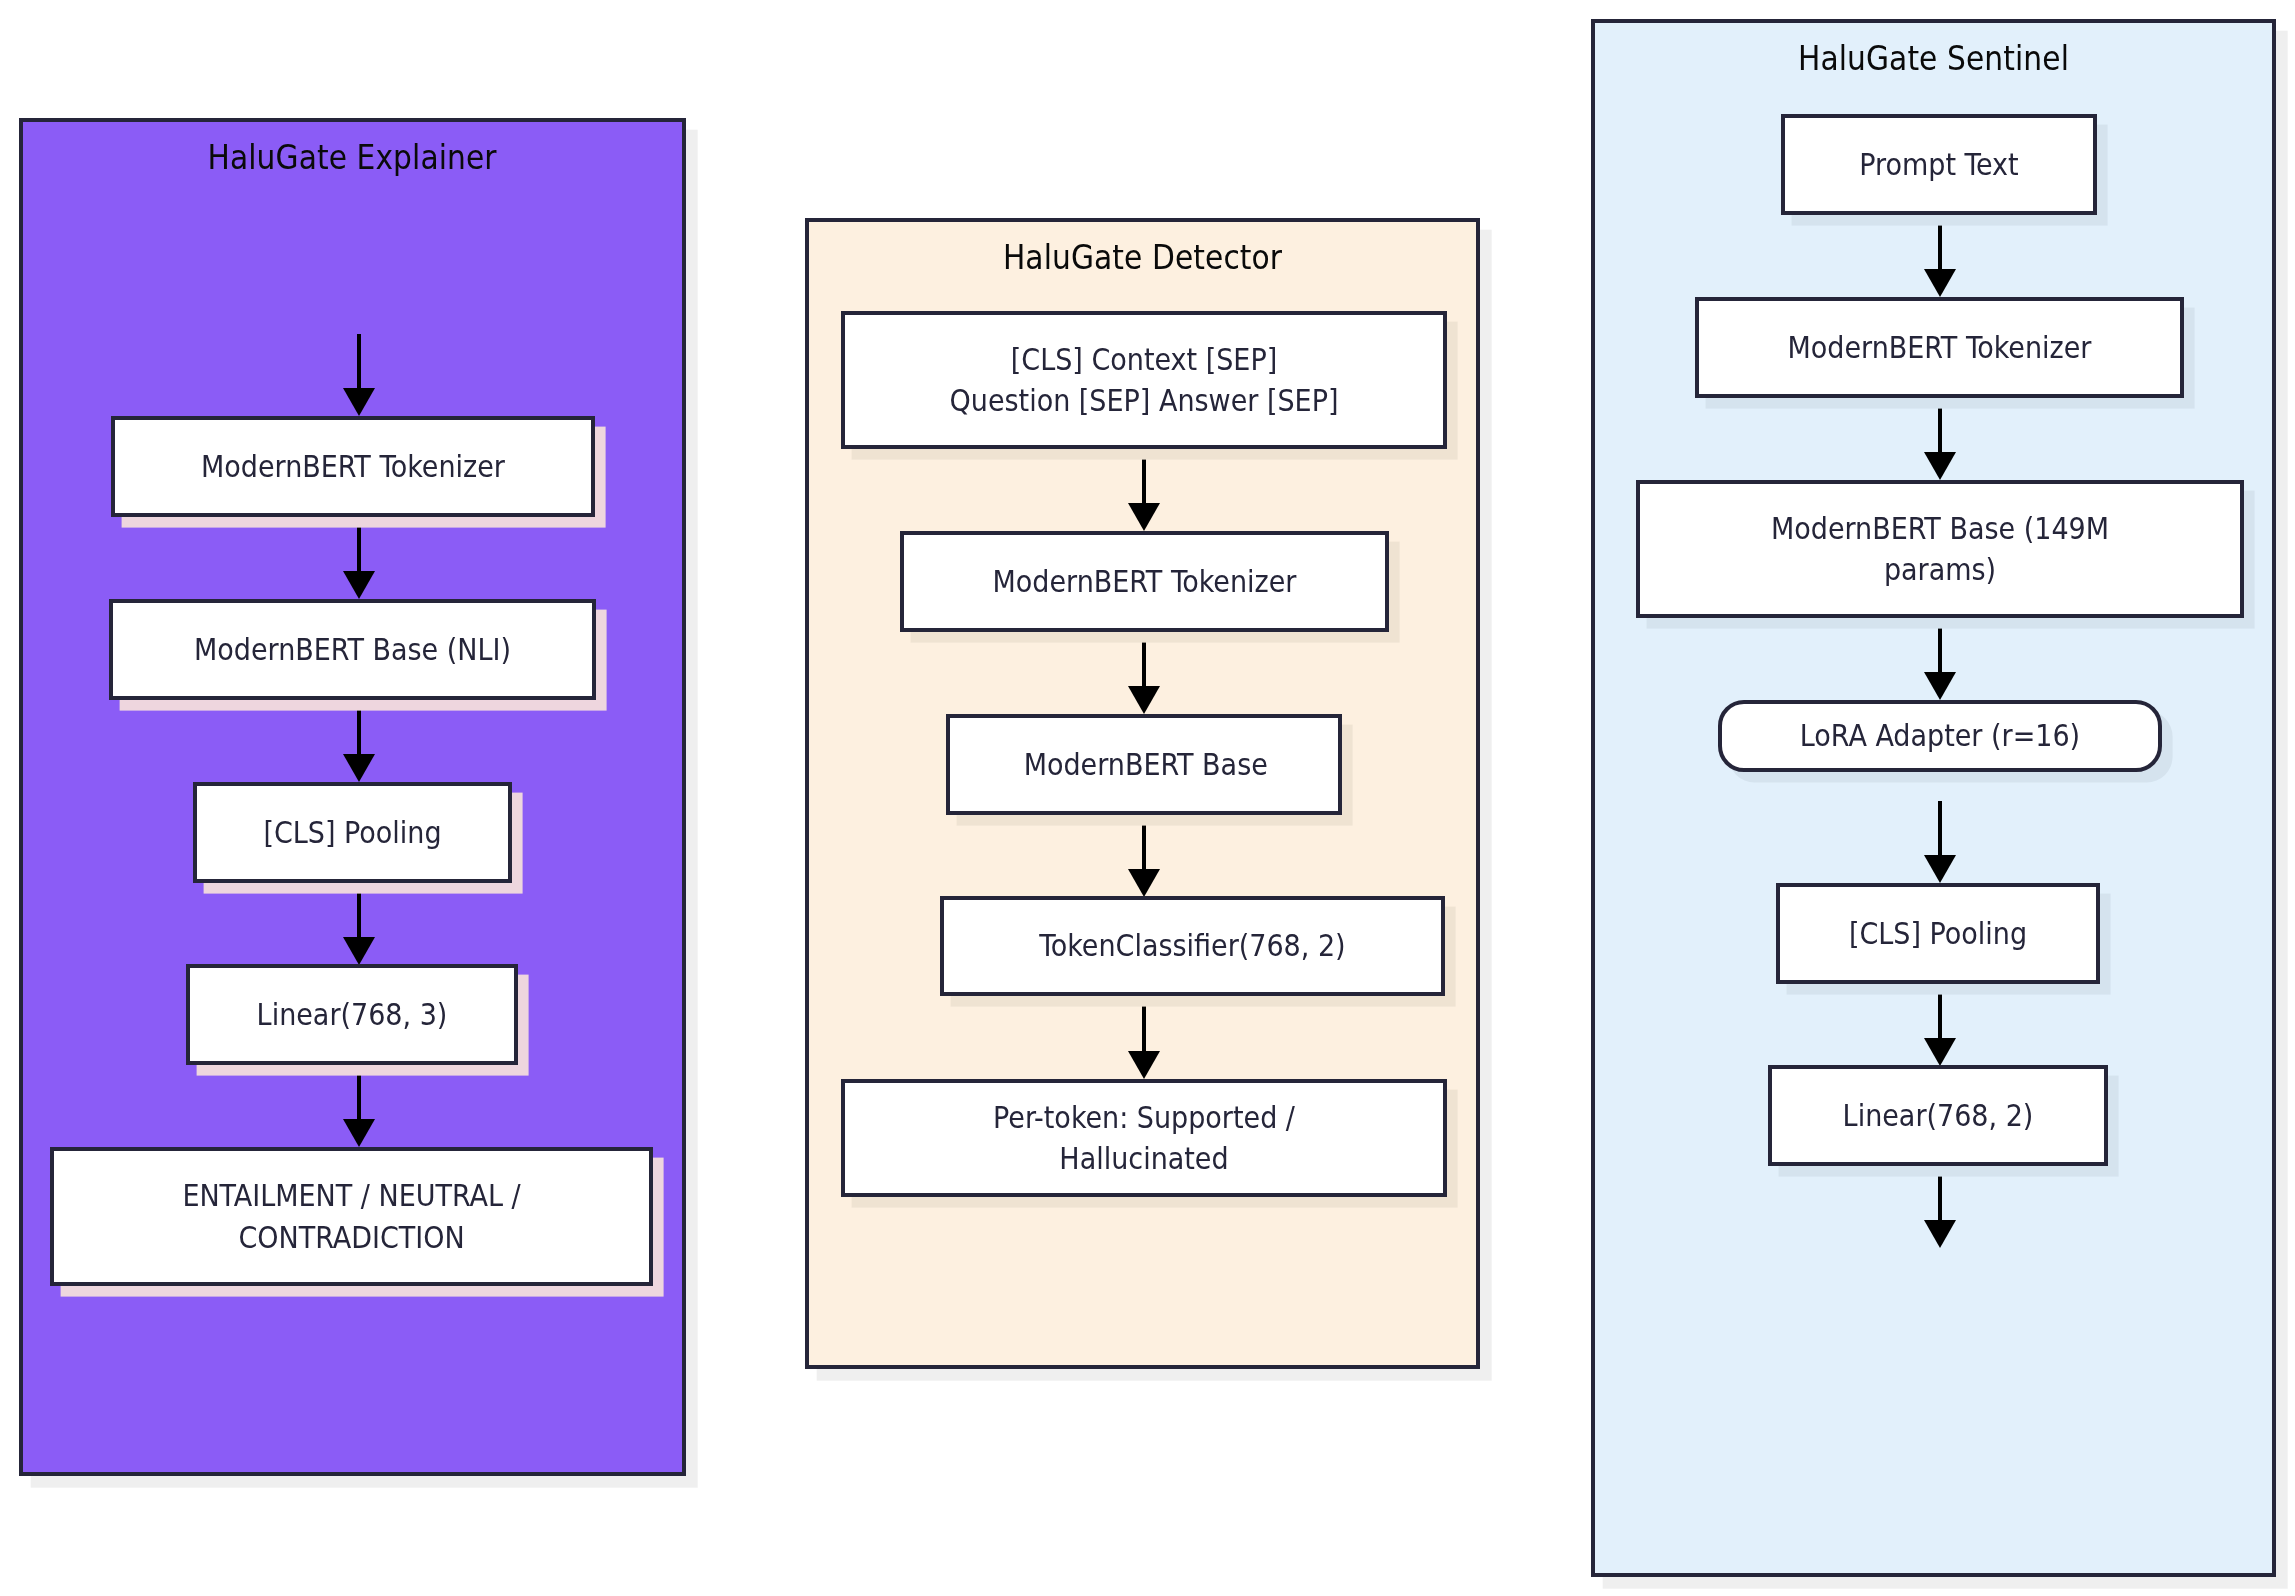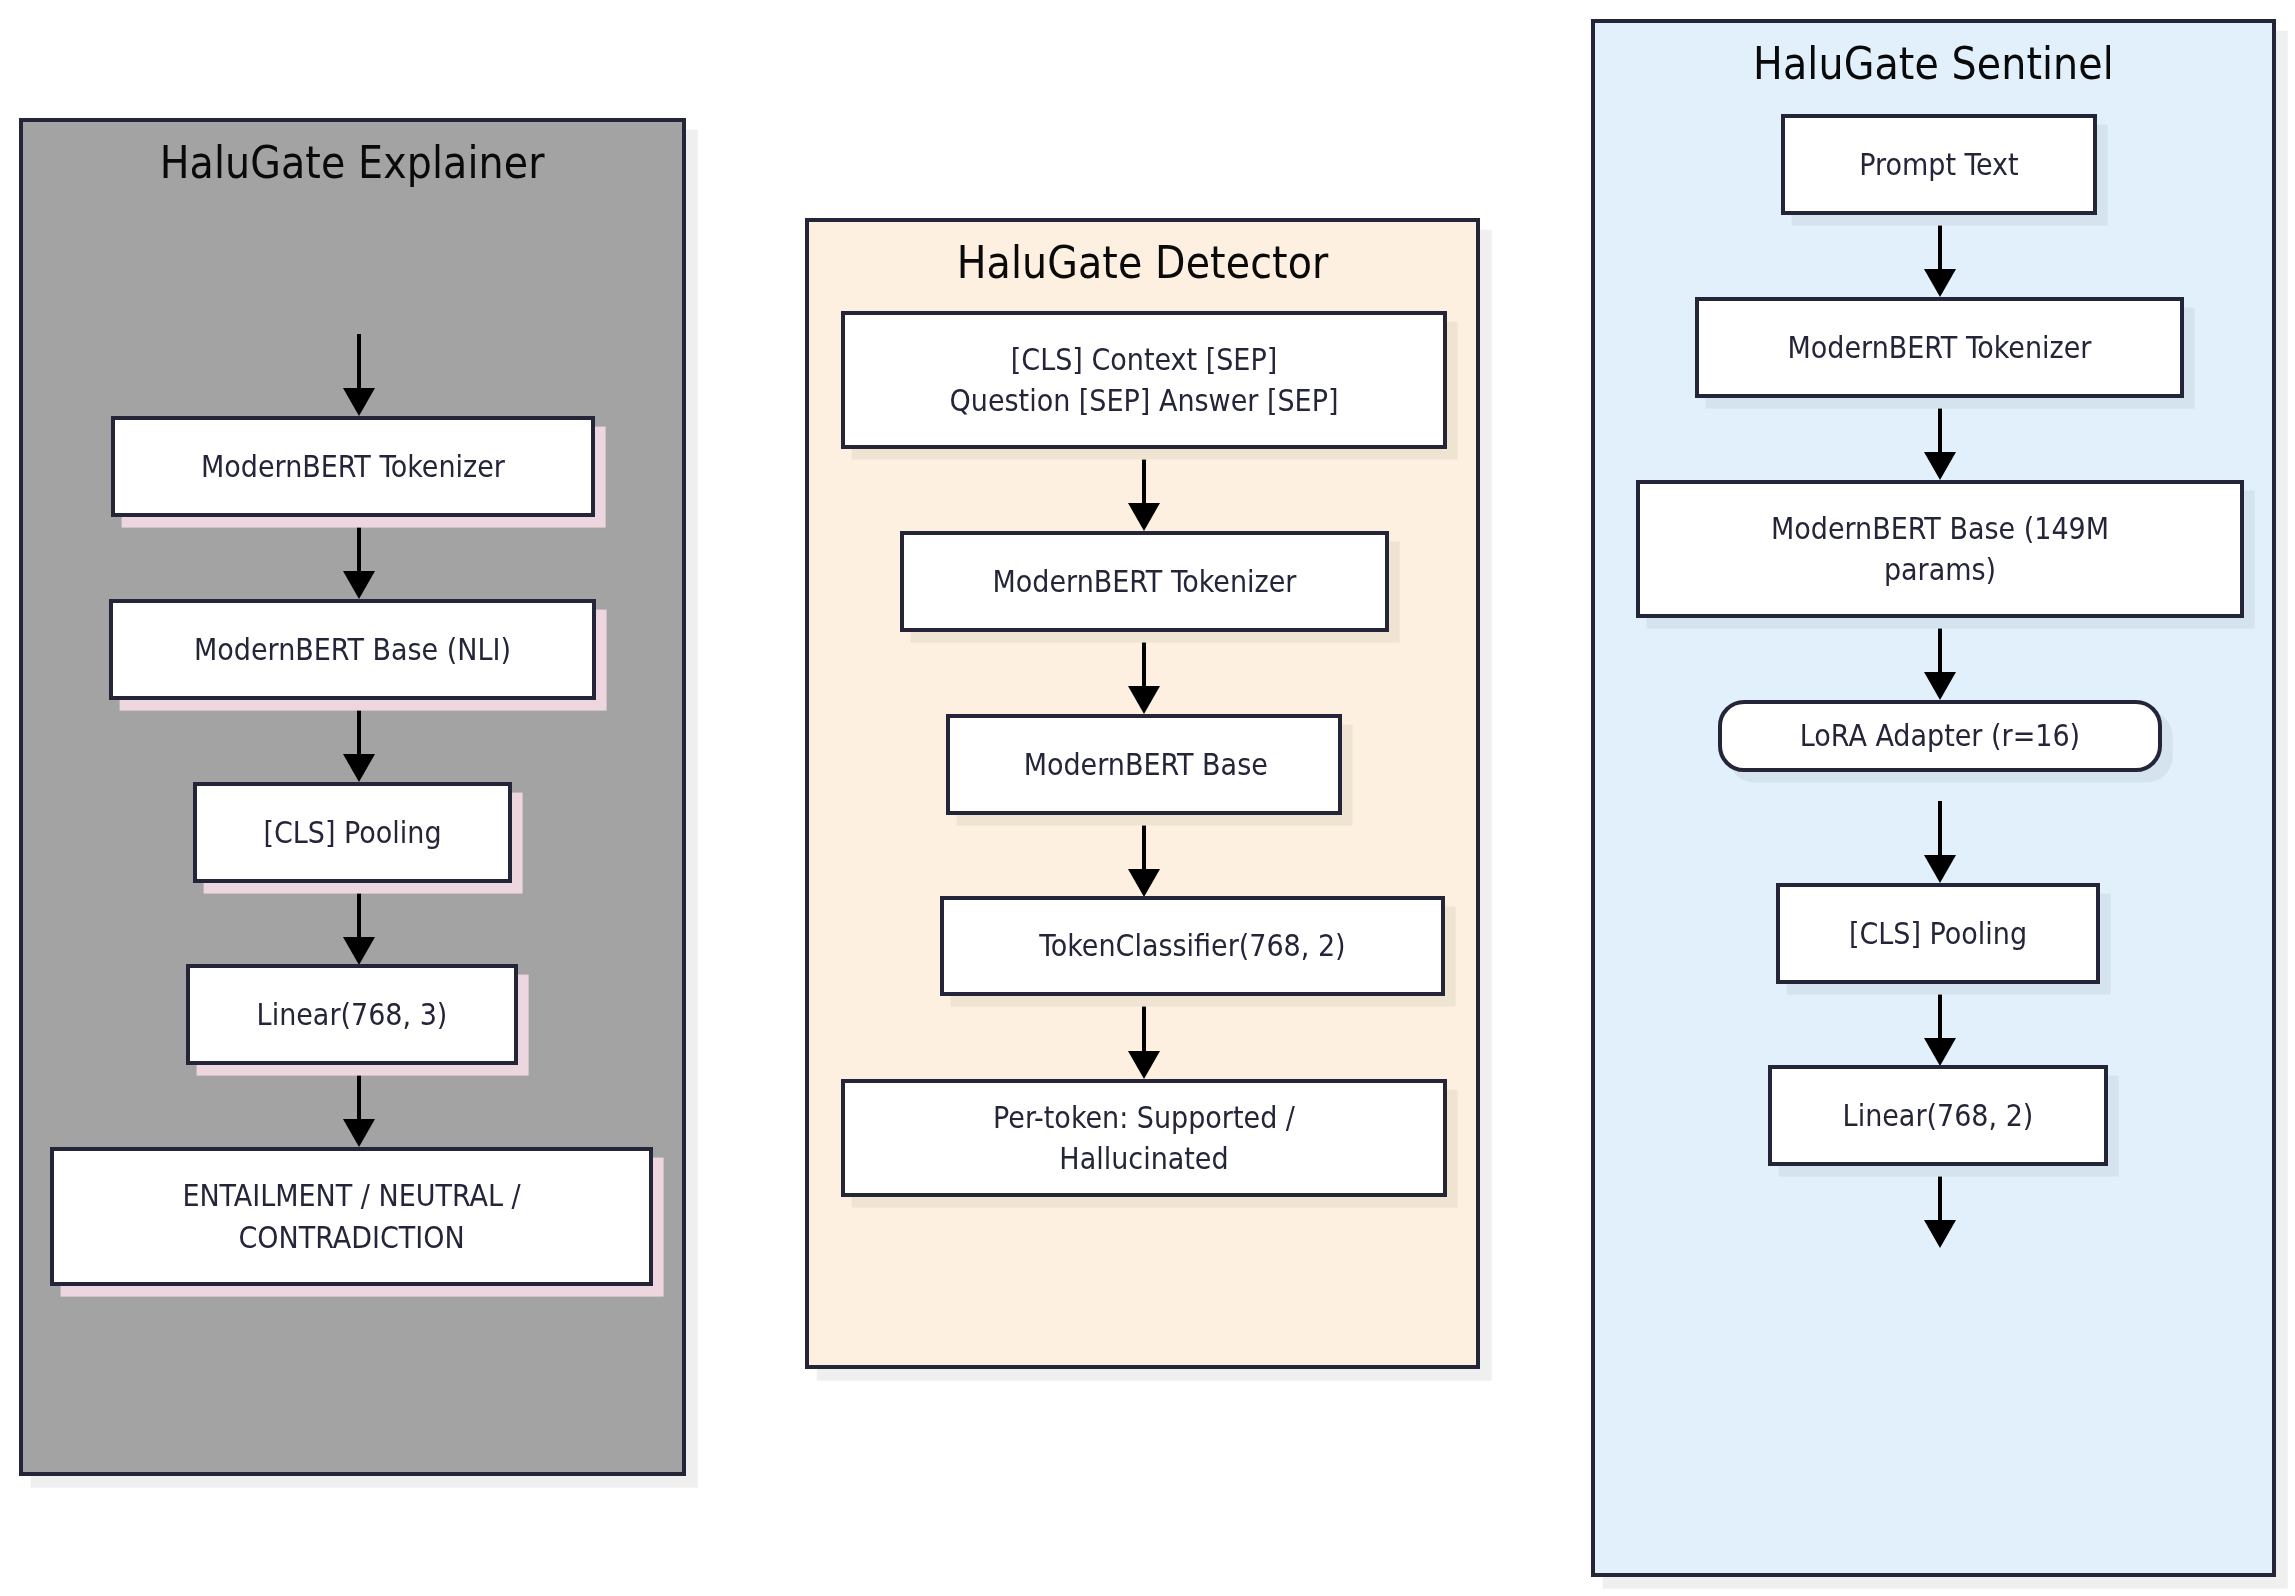--- a/index.html
+++ b/index.html
@@ -29,31 +29,31 @@
     box-sizing: border-box;
     border: 4.8px solid #252539;
     box-shadow: 11.7px 11.7px 0 0 #efefef;
   }
   .panel-title {
     position: absolute;
     left: 0;
     right: 0;
     text-align: center;
     color: #0a0a0a;
-    font-size: 44px;
+    font-size: 33px;
     line-height: 1.0;
     letter-spacing: 0.1px;
     white-space: nowrap;
     font-weight: 400;
   }
 
   #panel-explainer {
     left: 18.6px;  top: 118px;
     width: 667px; height: 1358px;
-    background: #a3a3a3;
+    background: #8b5cf6;
   }
   #panel-explainer .panel-title { top: 18.6px; }
 
   #panel-detector {
     left: 805px; top: 218px;
     width: 675px; height: 1151px;
     background: #fdf0e0;
   }
   #panel-detector .panel-title { top: 19px; }
 

